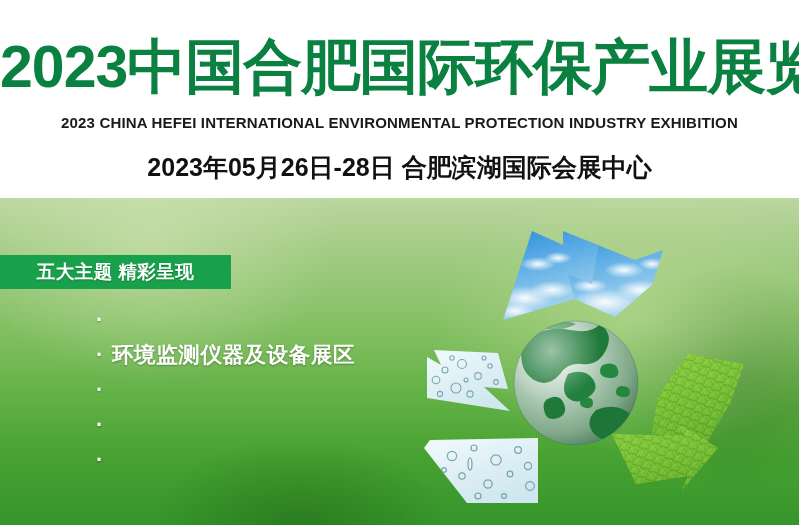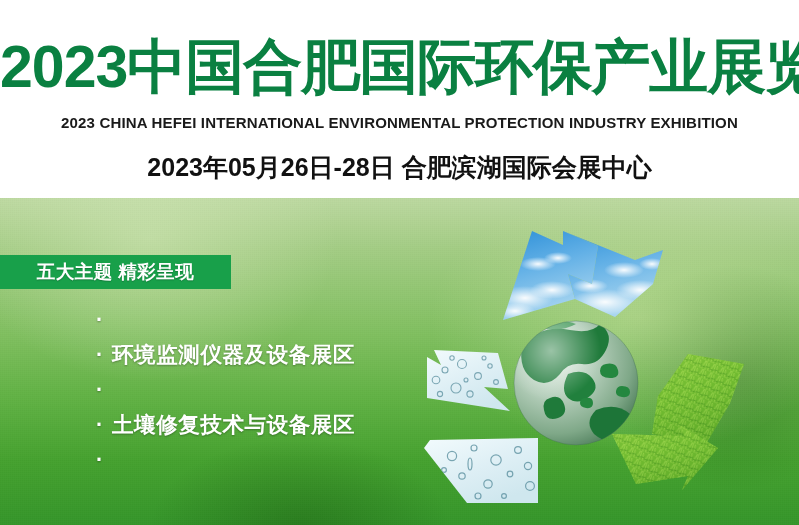--- a/index.html
+++ b/index.html
@@ -180,21 +180,20 @@
       </li>
       <li class="zone-item">
         <span class="zone-bullet">·</span>
         <span class="zone-label">环境监测仪器及设备展区</span>
       </li>
       <li class="zone-item">
         <span class="zone-bullet">·</span>
       </li>
       <li class="zone-item">
         <span class="zone-bullet">·</span>
-        <span class="zone-label">土壤修复技术与设备展区</span>
       </li>
       <li class="zone-item">
         <span class="zone-bullet">·</span>
       </li>
     </ul>
 
     <div class="recycle-graphic">
       <svg width="399" height="327" viewBox="0 0 399 327" xmlns="http://www.w3.org/2000/svg">
         <defs>
 

